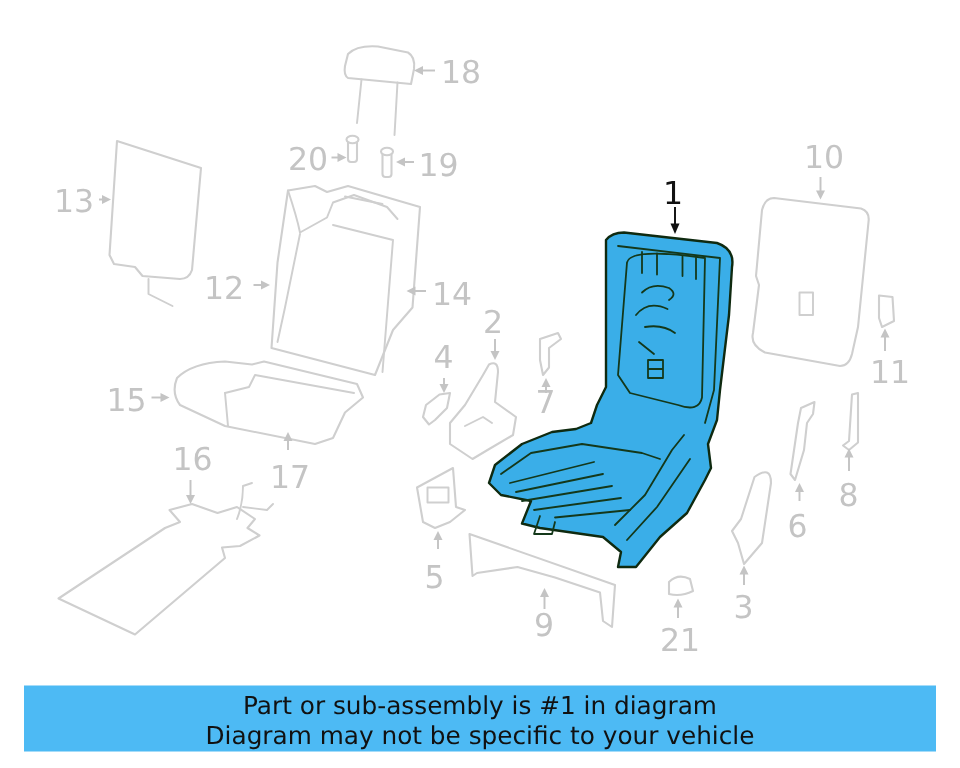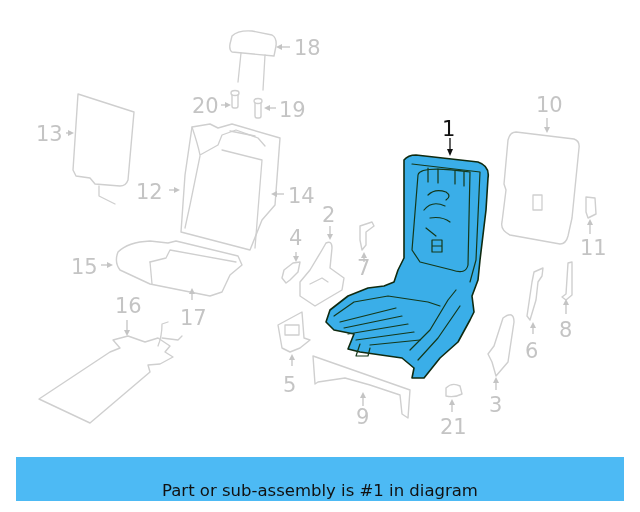--- a/index.html
+++ b/index.html
@@ -183,13 +183,14 @@
     <path class="hline" d="M410,350 L430,330 L448,300 L456,290"></path>
     <path class="hline" d="M418,360 L438,338 L460,306"></path>
   </g>
   <line x1="450" y1="138" x2="450" y2="152" stroke="#111111" stroke-width="1.3"></line>
   <polygon points="450,156 447,149 453,149" fill="#111111"></polygon>
   <text class="lbl1" x="442" y="136">1</text>
 </svg>
 
 <div id="banner">
   <span>Part or sub-assembly is #1 in diagram</span>
+  <span>Diagram may not be specific to your vehicle</span>
 </div>
 
 </body></html>

